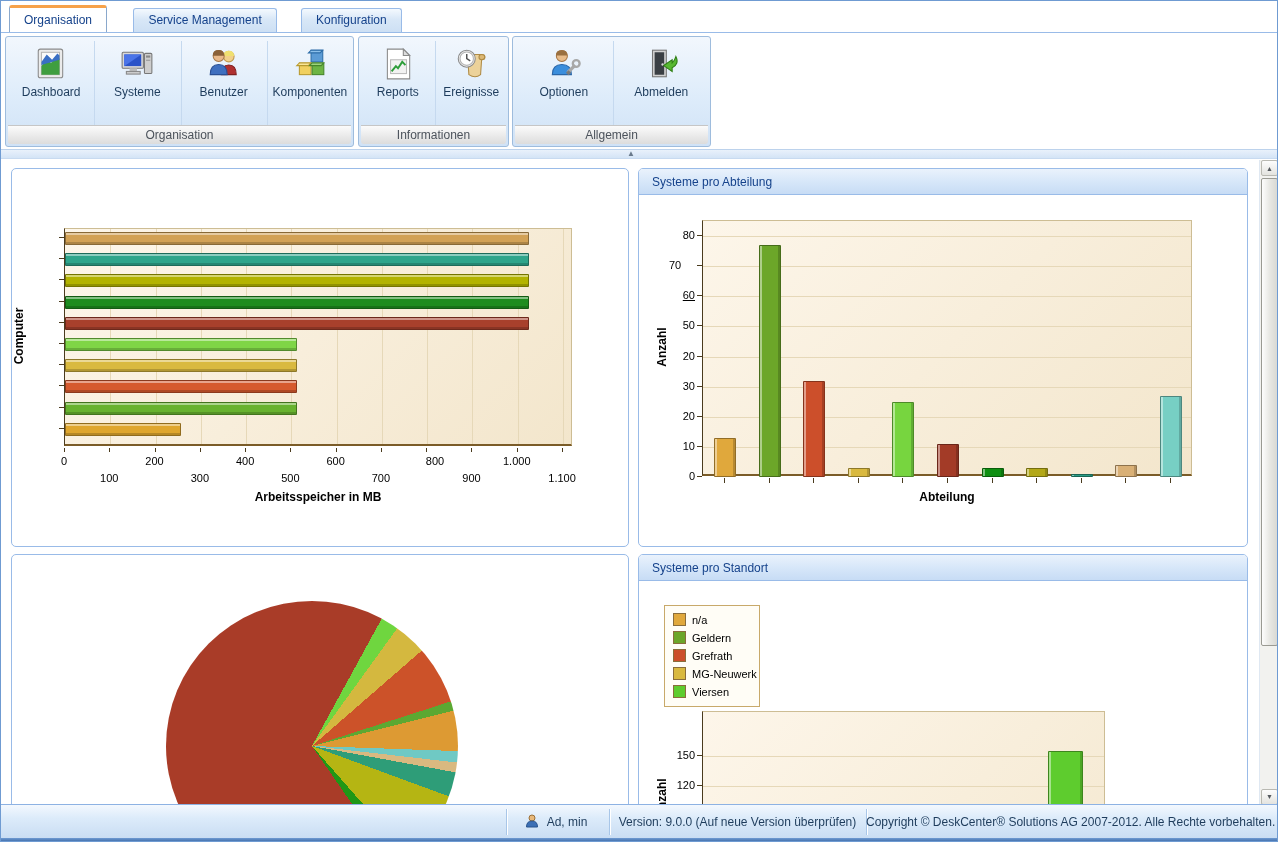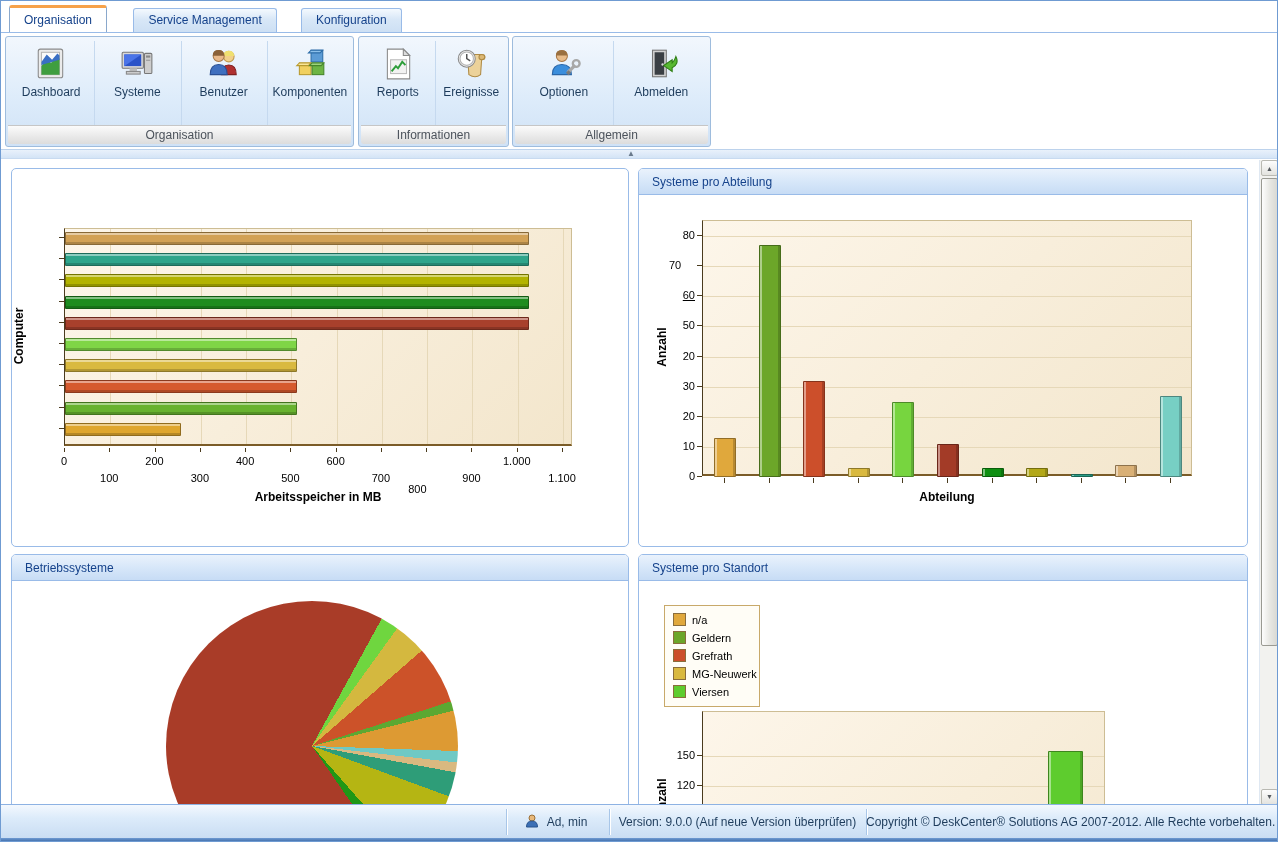--- a/index.html
+++ b/index.html
@@ -230,21 +230,21 @@
           <div class="ticklbl" style="left: 169.829px; top: 277px; width: 36px; text-align: center;">300</div>
           <div class="tickmark" style="left: 233.105px; top: 253px; width: 1px; height: 4px;"></div>
           <div class="ticklbl" style="left: 215.105px; top: 260px; width: 36px; text-align: center;">400</div>
           <div class="tickmark" style="left: 278.381px; top: 253px; width: 1px; height: 4px;"></div>
           <div class="ticklbl" style="left: 260.381px; top: 277px; width: 36px; text-align: center;">500</div>
           <div class="tickmark" style="left: 323.658px; top: 253px; width: 1px; height: 4px;"></div>
           <div class="ticklbl" style="left: 305.658px; top: 260px; width: 36px; text-align: center;">600</div>
           <div class="tickmark" style="left: 368.934px; top: 253px; width: 1px; height: 4px;"></div>
           <div class="ticklbl" style="left: 350.934px; top: 277px; width: 36px; text-align: center;">700</div>
           <div class="tickmark" style="left: 414.21px; top: 253px; width: 1px; height: 4px;"></div>
-          <div class="ticklbl" style="left: 396.21px; top: 260px; width: 36px; text-align: left; margin-top: 28px;">800</div>
+          <div class="ticklbl" style="left: 396.21px; top: 260px; width: 36px; text-align: right;">800</div>
           <div class="tickmark" style="left: 459.487px; top: 253px; width: 1px; height: 4px;"></div>
           <div class="ticklbl" style="left: 441.487px; top: 277px; width: 36px; text-align: center;">900</div>
           <div class="tickmark" style="left: 504.763px; top: 253px; width: 1px; height: 4px;"></div>
           <div class="ticklbl" style="left: 486.763px; top: 260px; width: 36px; text-align: center;">1.000</div>
           <div class="tickmark" style="left: 550.039px; top: 253px; width: 1px; height: 4px;"></div>
           <div class="ticklbl" style="left: 532.039px; top: 277px; width: 36px; text-align: center;">1.100</div>
           <div class="tickmark" style="left: 47px; top: 42px; width: 5px; height: 1px;"></div>
           <div class="tickmark" style="left: 47px; top: 63.2055px; width: 5px; height: 1px;"></div>
           <div class="tickmark" style="left: 47px; top: 84.4109px; width: 5px; height: 1px;"></div>
           <div class="tickmark" style="left: 47px; top: 105.616px; width: 5px; height: 1px;"></div>
@@ -311,21 +311,20 @@
           <div class="tickmark" style="left: 397.091px; top: 283px; width: 1px; height: 5px;"></div>
           <div class="tickmark" style="left: 441.636px; top: 283px; width: 1px; height: 5px;"></div>
           <div class="tickmark" style="left: 486.182px; top: 283px; width: 1px; height: 5px;"></div>
           <div class="tickmark" style="left: 530.727px; top: 283px; width: 1px; height: 5px;"></div>
           <div class="axis-title" style="left: 63px; top: 295px; width: 490px; text-align: center;">Abteilung</div>
           <div class="axis-title rot" style="left: 23px; top: 145px; width: 50px; text-align: center; margin-left: -25px;">Anzahl</div>
         </div>
     </div>
 
     <div class="panel" id="panel3" style="left:10px; top:395px; width:618px; height:400px; border-radius:5px 5px 0 0;">
-      <div class="panel-header">Betriebssysteme</div>
       <div id="chart3" style="position:absolute; inset:26px 0 0 0;">
           <div id="pie" style="position: absolute; left: 154px; top: 20px; width: 292px; height: 290px; border-radius: 50%; background: conic-gradient(from 28.7deg, rgb(111, 214, 63) 0deg, rgb(111, 214, 63) 7.2deg, rgb(212, 184, 63) 7.2deg, rgb(212, 184, 63) 20.3deg, rgb(204, 82, 41) 20.3deg, rgb(204, 82, 41) 43.5deg, rgb(92, 168, 50) 43.5deg, rgb(92, 168, 50) 47.3deg, rgb(221, 154, 51) 47.3deg, rgb(221, 154, 51) 63.3deg, rgb(111, 201, 196) 63.3deg, rgb(111, 201, 196) 67.8deg, rgb(217, 185, 128) 67.8deg, rgb(217, 185, 128) 71.7deg, rgb(46, 157, 120) 71.7deg, rgb(46, 157, 120) 81.5deg, rgb(181, 181, 19) 81.5deg, rgb(181, 181, 19) 110deg, rgb(31, 151, 22) 110deg, rgb(31, 151, 22) 116.7deg, rgb(169, 60, 40) 116.7deg, rgb(169, 60, 40) 360deg);"></div>
         </div>
     </div>
 
     <div class="panel" id="panel4" style="left:637px; top:395px; width:610px; height:400px; border-radius:5px 5px 0 0;">
       <div class="panel-header">Systeme pro Standort</div>
       <div id="chart4" style="position:absolute; inset:26px 0 0 0;">
           <div id="legend4" style="position: absolute; left: 25px; top: 24px; width: 96px;">
             <div class="leg-row"><span class="leg-chip" style="background: rgb(224, 168, 60);"></span><span>n/a</span></div>

